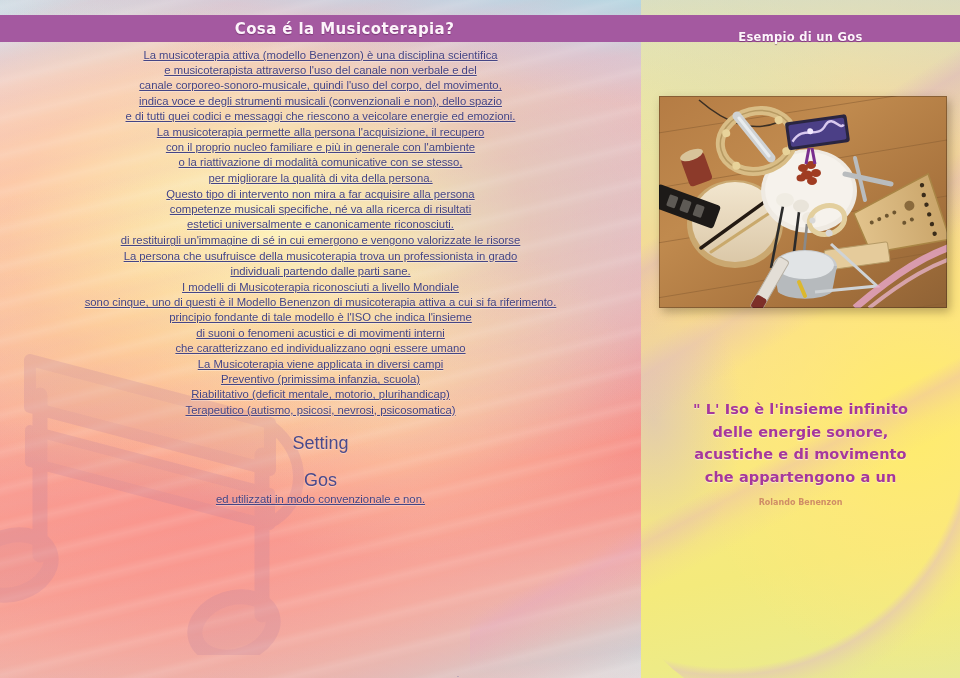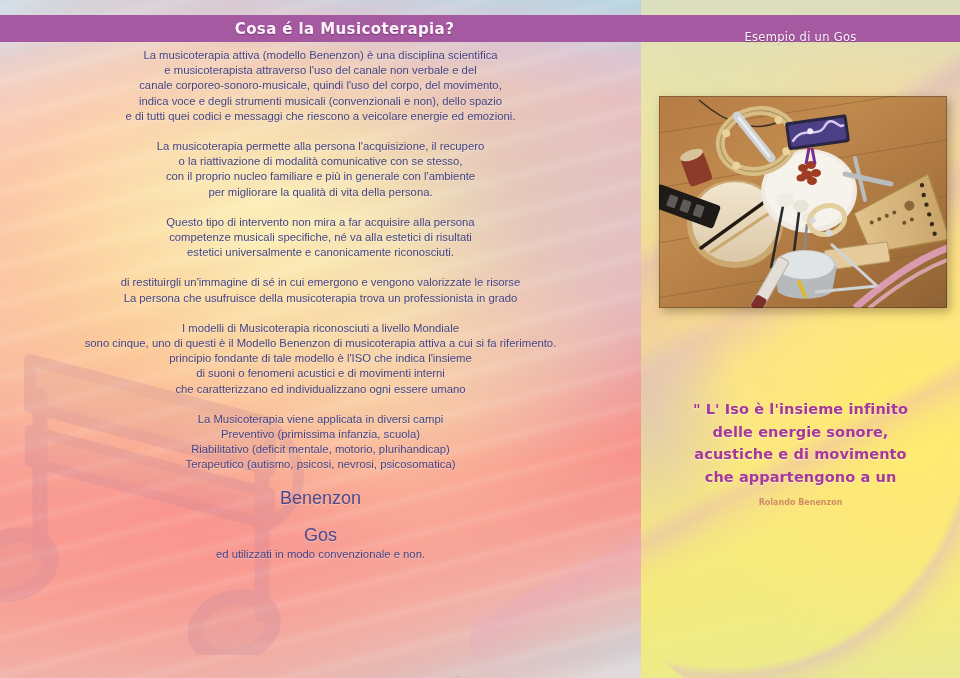--- a/index.html
+++ b/index.html
@@ -109,40 +109,41 @@
     position:absolute;left:0;top:15px;width:641px;height:27px;
     display:flex;align-items:center;justify-content:center;
     color:#fdf4fb;font-size:15px;font-weight:bold;letter-spacing:.4px;
     font-family:"DejaVu Sans", sans-serif;
     text-shadow:0 1px 1px rgba(80,20,70,.45);
     margin-left:24px;
   }
   .header-subtitle{
     position:absolute;left:641px;top:15px;width:319px;height:43px;
     display:flex;align-items:center;justify-content:center;
-    color:#fdf4fb;font-size:11.5px;font-weight:normal;letter-spacing:.3px;
+    color:#fdf4fb;font-size:11.5px;font-weight:bold;letter-spacing:.3px;
     font-family:"DejaVu Sans", sans-serif;
     text-shadow:0 1px 1px rgba(80,20,70,.45);
   }
 
   
   .content{
     position:absolute;left:0;top:48px;width:641px;height:600px;
     text-align:center;
   }
   .para{
     color:#454585;
     font-size:11.3px;
     line-height:15.2px;
     font-family:"Liberation Sans", sans-serif;
     margin:0 auto;
     width:600px;
     text-shadow:0 1px 0 rgba(255,255,255,.30);
-  }
-  .para.gap{margin-top:15px;}
+    text-decoration:underline;
+  }
+  .para.gap{margin-top:1px;}
   .heading{
     color:#4a4a8c;
     font-size:18px;
     line-height:23px;
     font-family:"Liberation Sans", sans-serif;
     margin:14px auto 0;
     text-shadow:0 1px 0 rgba(255,255,255,.30);
   }
   .para span{display:block;}
 
@@ -221,52 +222,53 @@
     <div class="para">
       <span>La musicoterapia attiva (modello Benenzon) è una disciplina scientifica</span>
       <span>e musicoterapista attraverso l'uso del canale non verbale e del</span>
       <span>canale corporeo-sonoro-musicale, quindi l'uso del corpo, del movimento,</span>
       <span>indica voce e degli strumenti musicali (convenzionali e non), dello spazio</span>
       <span>e di tutti quei codici e messaggi che riescono a veicolare energie ed emozioni.</span>
     </div>
 
     <div class="para gap">
       <span>La musicoterapia permette alla persona l'acquisizione, il recupero</span>
+      <span>con il proprio nucleo familiare e più in generale con l'ambiente</span>
       <span>o la riattivazione di modalità comunicative con se stesso,</span>
-      <span>con il proprio nucleo familiare e più in generale con l'ambiente</span>
       <span>per migliorare la qualità di vita della persona.</span>
     </div>
 
     <div class="para gap">
       <span>Questo tipo di intervento non mira a far acquisire alla persona</span>
-      <span>competenze musicali specifiche, né va alla estetici di risultati</span>
+      <span>competenze musicali specifiche, né va alla ricerca di risultati</span>
       <span>estetici universalmente e canonicamente riconosciuti.</span>
     </div>
 
     <div class="para gap">
       <span>di restituirgli un'immagine di sé in cui emergono e vengono valorizzate le risorse</span>
       <span>La persona che usufruisce della musicoterapia trova un professionista in grado</span>
+      <span>individuali partendo dalle parti sane.</span>
     </div>
 
     <div class="para gap">
       <span>I modelli di Musicoterapia riconosciuti a livello Mondiale</span>
       <span>sono cinque, uno di questi è il Modello Benenzon di musicoterapia attiva a cui si fa riferimento.</span>
       <span>principio fondante di tale modello è l'ISO che indica l'insieme</span>
       <span>di suoni o fenomeni acustici e di movimenti interni</span>
       <span>che caratterizzano ed individualizzano ogni essere umano</span>
     </div>
 
     <div class="para gap">
       <span>La Musicoterapia viene applicata in diversi campi</span>
       <span>Preventivo (primissima infanzia, scuola)</span>
       <span>Riabilitativo (deficit mentale, motorio, plurihandicap)</span>
       <span>Terapeutico (autismo, psicosi, nevrosi, psicosomatica)</span>
     </div>
 
-    <div class="heading">Benenzon</div>
+    <div class="heading">Setting</div>
 
     <div class="heading">Gos</div>
     <div class="para">
       <span>ed utilizzati in modo convenzionale e non.</span>
     </div>
   </div>
 
   <div class="photo-wrap">
     <div class="photo">
       <svg viewBox="0 0 288 212" xmlns="http://www.w3.org/2000/svg">

